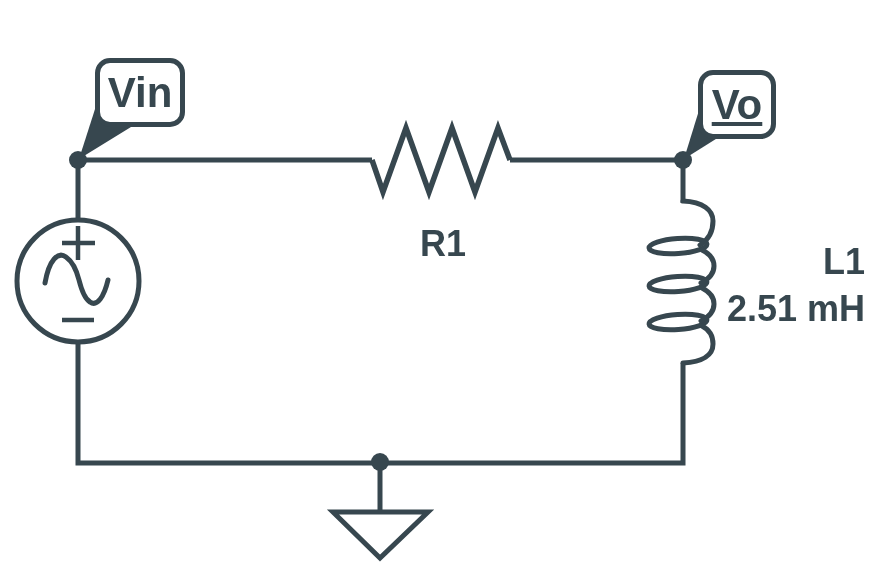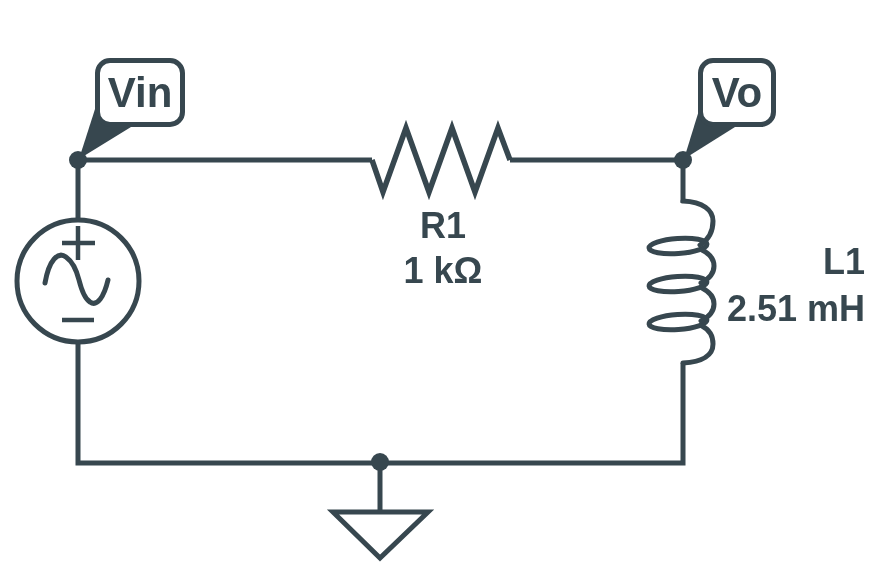--- a/index.html
+++ b/index.html
@@ -27,26 +27,26 @@
     background: #ffffff;
     border: 5px solid var(--ink, #37474F);
     border-radius: 15px;
     display: flex;
     align-items: center;
     justify-content: center;
     font-size: 42px;
     box-sizing: border-box;
   }
   .callout.vin { left: 95px;  top: 58px; width: 90px; height: 69px; }
-  .callout.vo  { left: 698px; top: 58px; width: 78px; height: 69px; }
+  .callout.vo  { left: 698px; top: 70px; width: 78px; height: 69px; text-decoration: underline; }
 
   .lbl { position: absolute; font-size: 36px; white-space: nowrap; }
   .lbl .line { display: block; }
   .lbl.v1 { left: 152px; top: 213px; line-height: 46px; }
-  .lbl.r1 { left: 343px; top: 203px; width: 200px; text-align: center; line-height: 45px; }
+  .lbl.r1 { left: 343px; top: 221px; width: 200px; text-align: center; line-height: 45px; }
   .lbl.l1 { left: 727px; top: 238px; line-height: 47px; text-align: right; }
 </style>
 </head>
 <body>
 
 <div class="canvas">
 
   <svg class="schematic" width="893" height="575" viewBox="0 0 893 575">
 
     <polygon class="tail" points="96,106 131,127 79,159"></polygon>
@@ -93,21 +93,20 @@
   <div class="callout vin">
     <span>Vin</span>
   </div>
   <div class="callout vo">
     <span>Vo</span>
   </div>
 
 
   <div class="lbl r1">
     <span class="line">R1</span>
-    <span class="line">1 kΩ</span>
   </div>
 
   <div class="lbl l1">
     <span class="line">L1</span>
     <span class="line">2.51 mH</span>
   </div>
 
 </div>
 
 </body></html>

